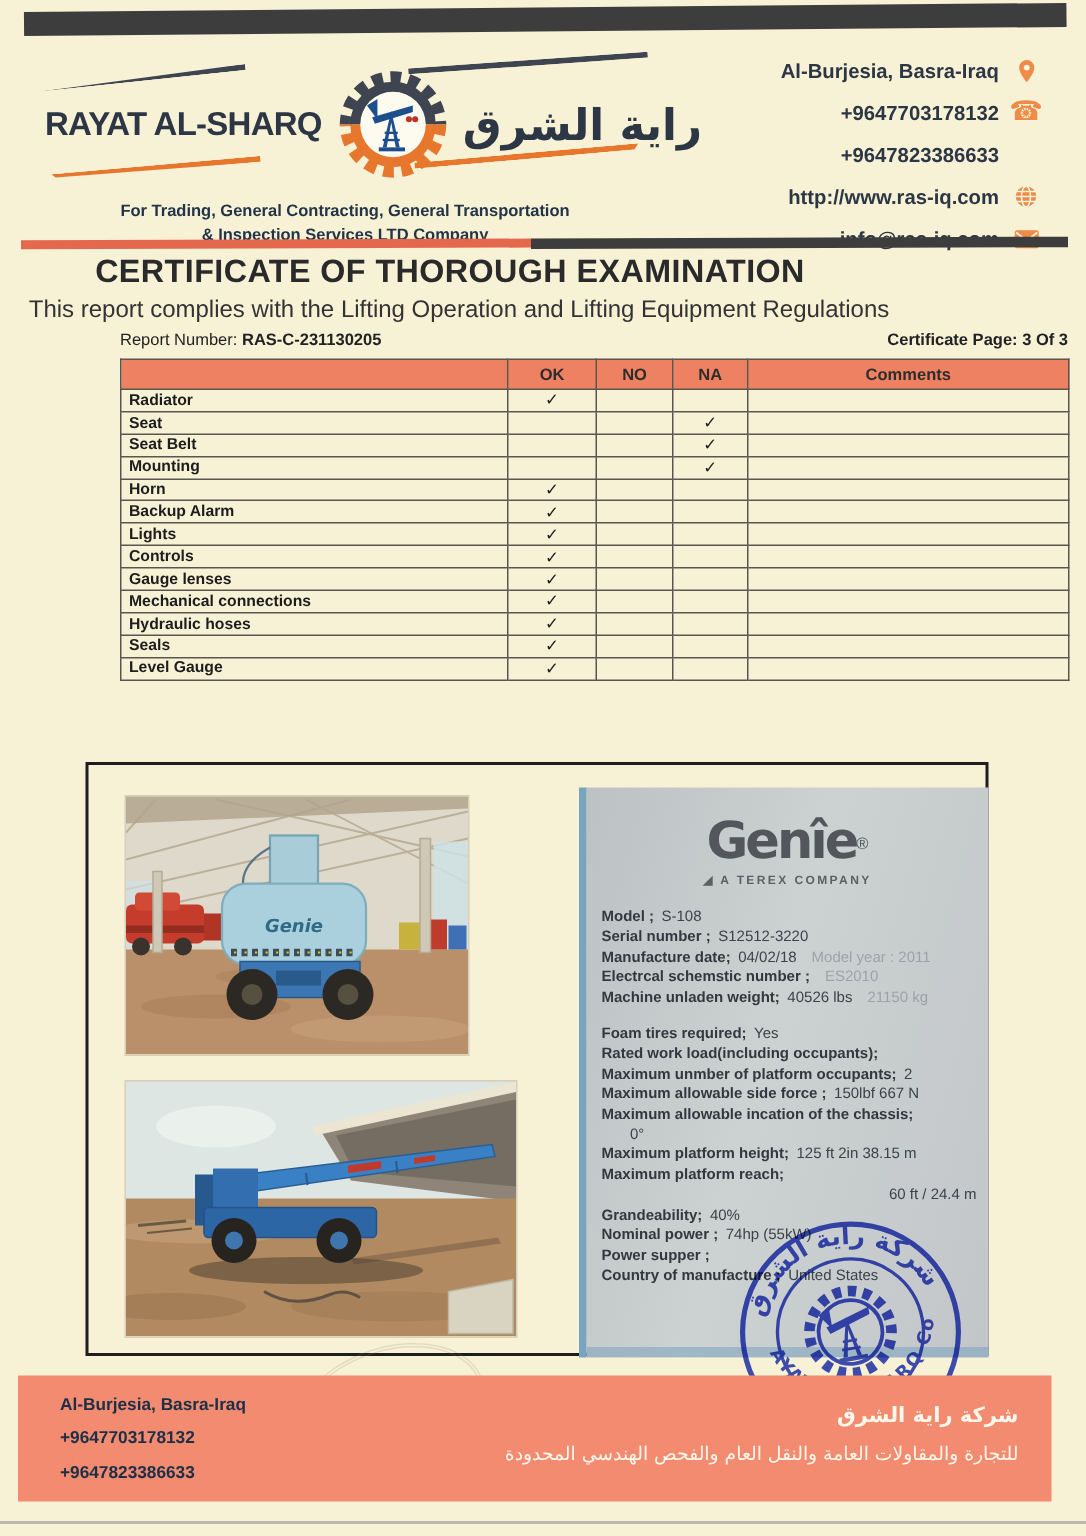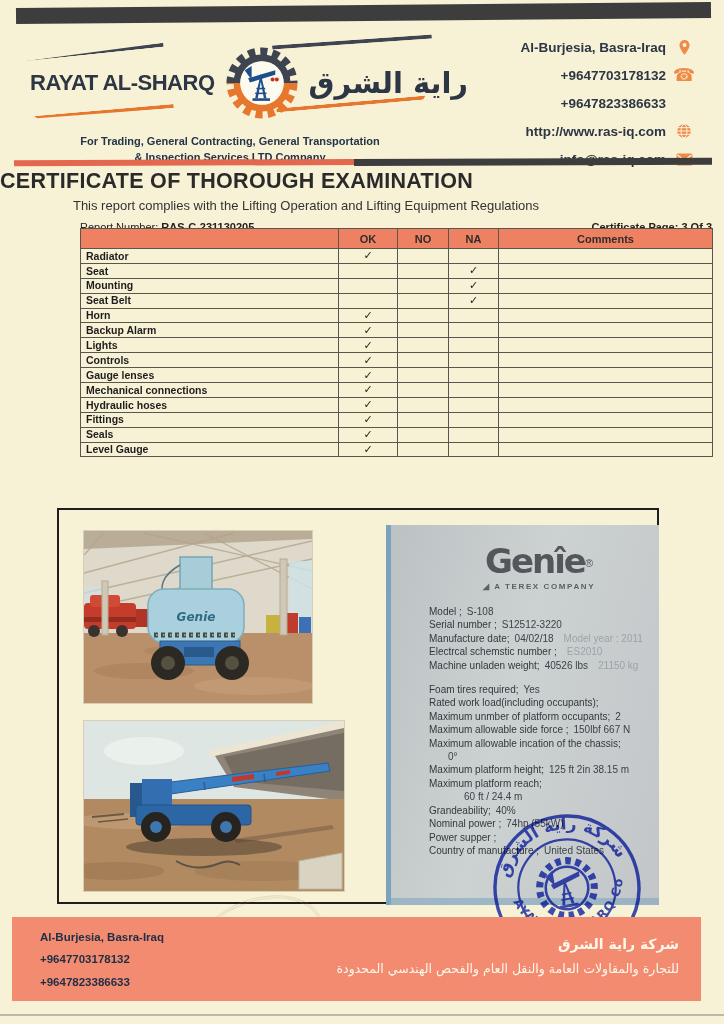--- a/index.html
+++ b/index.html
@@ -31,63 +31,63 @@
   #contact { width:240px; margin-top:10px; display:flex; flex-direction:column; gap:10px; align-items:flex-end; }
   .contact-row { display:flex; align-items:center; justify-content:flex-end; gap:8px;
     font-weight:bold; font-size:13.5px; color:#2c3644; }
   .icon-slot { width:20px; height:18px; display:flex; align-items:center; justify-content:center; }
   .phone-glyph { color:#ed8b47; font-size:18px; line-height:1; font-family:"DejaVu Sans", sans-serif; }
 
   
   #divider { position:absolute; top:159px; left:14px; width:698px; height:7px; display:flex; transform:rotate(-0.2deg); }
   #divider .d-red  { width:340px; height:6px; background:#e4684d; }
   #divider .d-dark { width:358px; height:7px; background:#3d3d3d; }
-  #title { position:absolute; top:169px; left:0; width:600px; text-align:left;
+  #title { position:absolute; top:169px; left:0; width:600px; text-align:center;
     font-weight:bold; font-size:21.5px; letter-spacing:0.3px; color:#2a2a2a; }
   #subtitle { position:absolute; top:198px; left:0; width:612px; text-align:center;
-    font-size:13px; color:#333; }
+    font-size:16px; color:#333; }
 
   
   #report-line { position:absolute; top:221px; left:80px; width:632px;
     display:flex; justify-content:space-between; font-size:11px; color:#222; }
   #report-line b { font-weight:bold; }
 
   
-  #checklist { position:absolute; top:228px; left:80px; width:632px;
+  #checklist { position:absolute; top:239px; left:80px; width:632px;
     border-collapse:collapse; table-layout:fixed; }
   #checklist th, #checklist td { border:1px solid #5a564e; }
   #checklist th { background:#ef8163; height:20px; font-size:11px; font-weight:bold; color:#2d2d2d; }
   #checklist td { height:14.9px; font-size:10.5px; font-weight:bold; color:#1d1d1d; line-height:1; }
   #checklist td.c-item { padding-left:5px;margin-top:22px; }
   #checklist td.c-mark { text-align:center; font-family:"DejaVu Sans", sans-serif; font-size:11px; }
 
   
   #photos-box { position:absolute; top:508px; left:57px; width:602px; height:396px;
     border:2px solid #1e1e1e; }
   .photo { position:absolute; box-shadow:0 0 0 1px rgba(120,110,90,0.25); }
   #photo1 { left:25px; top:21px; width:228px; height:172px; }
   #photo3 { left:25px; top:211px; width:260px; height:170px; }
 
   
   #plate { position:absolute; left:327px; top:15px; width:273px; height:380px;
     background:linear-gradient(105deg,#bcc2c4 0%,#ccd1d1 45%,#c2c6c9 100%);
-    border-left:5px solid #7aa3bd; overflow:hidden;padding-left:28px; }
+    border-left:5px solid #7aa3bd; overflow:hidden; }
   #plate::after { content:""; position:absolute; left:0; bottom:0; width:100%; height:7px;
     background:#7aa3bd; opacity:0.55; }
   #genie-block { text-align:center; margin-top:16px; color:#53575c; }
   #genie-text { font-weight:bold; font-size:34px; letter-spacing:-2px; font-family:"DejaVu Sans", sans-serif; }
   #genie-reg { font-size:11px; vertical-align:super; }
   #genie-sub { font-size:8px; letter-spacing:1.6px; font-weight:bold; color:#5c6065; margin-top:1px; }
   #plate-lines { margin:14px 8px 0 10px; font-size:10px; line-height:13.4px; }
   .plate-line { white-space:nowrap; }
-  .pl-label { font-weight:normal; color:#33383f; }
+  .pl-label { font-weight:bold; color:#33383f; }
   .pl-value { color:#3c424a; margin-left:5px; }
   .pl-extra { color:#5d6878; opacity:0.42; margin-left:10px; }
   .indent1 { padding-left:14px; }
-  .indent2 { padding-left:30px; }
+  .indent2 { padding-left:30px;text-align:right; }
   .spacer { height:11px; }
 
   
   #stamp { position:absolute; left:490px; top:811px; width:154px; height:154px;
     transform:rotate(-10deg); opacity:0.88; mix-blend-mode:multiply; }
   
   #ghost-seal { position:absolute; left:195px; top:898px; width:130px; height:84px;
     border:3px double rgba(150,130,105,0.20); border-radius:50%;
     transform:rotate(-18deg); display:flex; align-items:center; justify-content:center; }
   #ghost-seal span { color:rgba(150,130,105,0.24); font-weight:bold; font-size:11px; letter-spacing:2px; }
@@ -238,34 +238,34 @@
           <td class="c-item"></td>
         </tr>
         <tr>
           <td class="c-item">Seat</td>
           <td class="c-mark"></td>
           <td class="c-mark"></td>
           <td class="c-mark">✓</td>
           <td class="c-item"></td>
         </tr>
         <tr>
+          <td class="c-item">Seat Belt</td>
+          <td class="c-mark"></td>
+          <td class="c-mark"></td>
+          <td class="c-mark">✓</td>
+          <td class="c-item"></td>
+        </tr>
+        <tr>
           <td class="c-item">Mounting</td>
           <td class="c-mark"></td>
           <td class="c-mark"></td>
           <td class="c-mark">✓</td>
           <td class="c-item"></td>
         </tr>
         <tr>
-          <td class="c-item">Seat Belt</td>
-          <td class="c-mark"></td>
-          <td class="c-mark"></td>
-          <td class="c-mark">✓</td>
-          <td class="c-item"></td>
-        </tr>
-        <tr>
           <td class="c-item">Horn</td>
           <td class="c-mark">✓</td>
           <td class="c-mark"></td>
           <td class="c-mark"></td>
           <td class="c-item"></td>
         </tr>
         <tr>
           <td class="c-item">Backup Alarm</td>
           <td class="c-mark">✓</td>
           <td class="c-mark"></td>
@@ -295,27 +295,20 @@
         </tr>
         <tr>
           <td class="c-item">Mechanical connections</td>
           <td class="c-mark">✓</td>
           <td class="c-mark"></td>
           <td class="c-mark"></td>
           <td class="c-item"></td>
         </tr>
         <tr>
           <td class="c-item">Hydraulic hoses</td>
-          <td class="c-mark">✓</td>
-          <td class="c-mark"></td>
-          <td class="c-mark"></td>
-          <td class="c-item"></td>
-        </tr>
-        <tr>
-          <td class="c-item">Fittings</td>
           <td class="c-mark">✓</td>
           <td class="c-mark"></td>
           <td class="c-mark"></td>
           <td class="c-item"></td>
         </tr>
         <tr>
           <td class="c-item">Seals</td>
           <td class="c-mark">✓</td>
           <td class="c-mark"></td>
           <td class="c-mark"></td>

